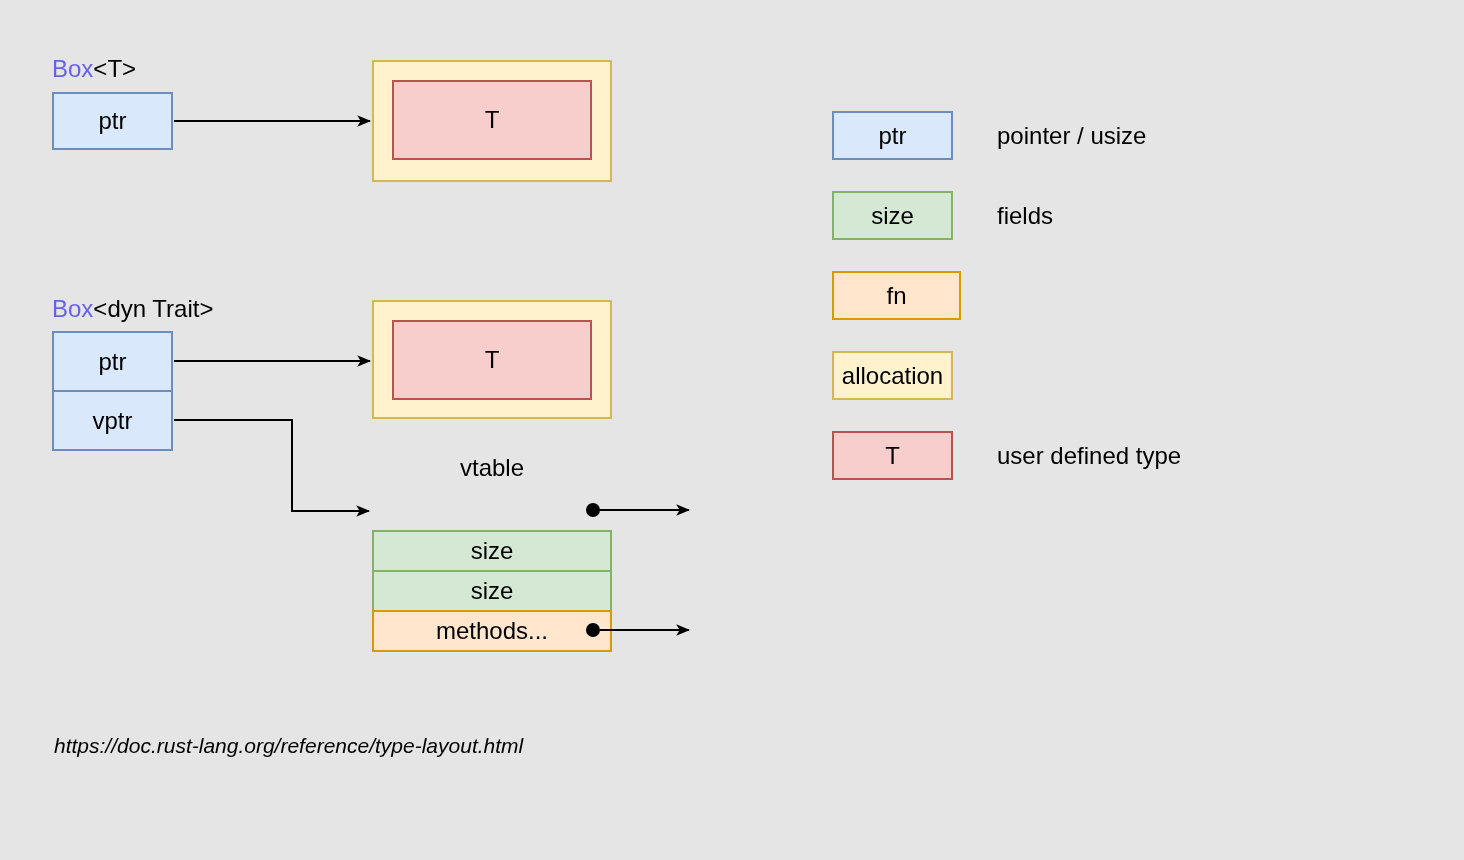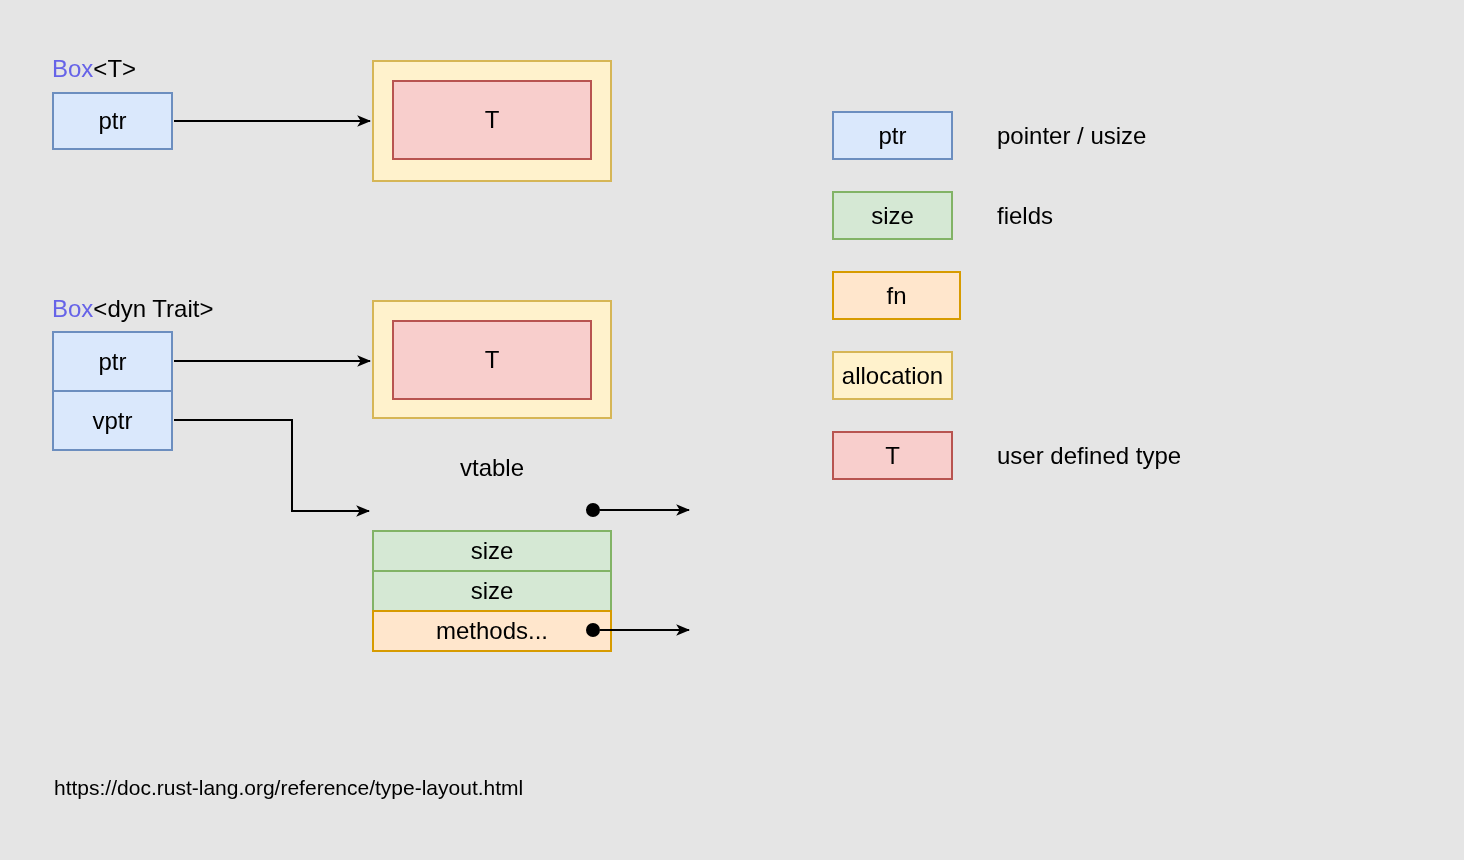--- a/index.html
+++ b/index.html
@@ -92,21 +92,21 @@
 
   <div class="abs cell alloc-style" style="left:832px; top:351px; width:121px; height:49px;">
     <span>allocation</span>
   </div>
 
   <div class="abs cell type-style" style="left:832px; top:431px; width:121px; height:49px;">
     <span>T</span>
   </div>
   <div class="abs legend-desc" style="left:997px; top:431px; width:340px; height:49px;">user defined type</div>
 
-  <div class="abs footer-url" style="left:54px; top:776px;">https://doc.rust-lang.org/reference/type-layout.html</div>
+  <div class="abs footer-url" style="left:54px; top:734px;font-style:italic;">https://doc.rust-lang.org/reference/type-layout.html</div>
 
   <svg class="overlay" width="1464" height="860" viewBox="0 0 1464 860">
     <defs>
       <marker id="arrowhead" viewBox="0 0 12 10" refX="11" refY="5" markerWidth="14" markerHeight="12" orient="auto" markerUnits="userSpaceOnUse">
         <path d="M0,0 L12,5 L0,10 L3,5 Z" style="fill: var(--line_color,#000);"></path>
       </marker>
     </defs>
 
     <line class="connector" x1="174" y1="121" x2="370" y2="121" marker-end="url(#arrowhead)"></line>
 

